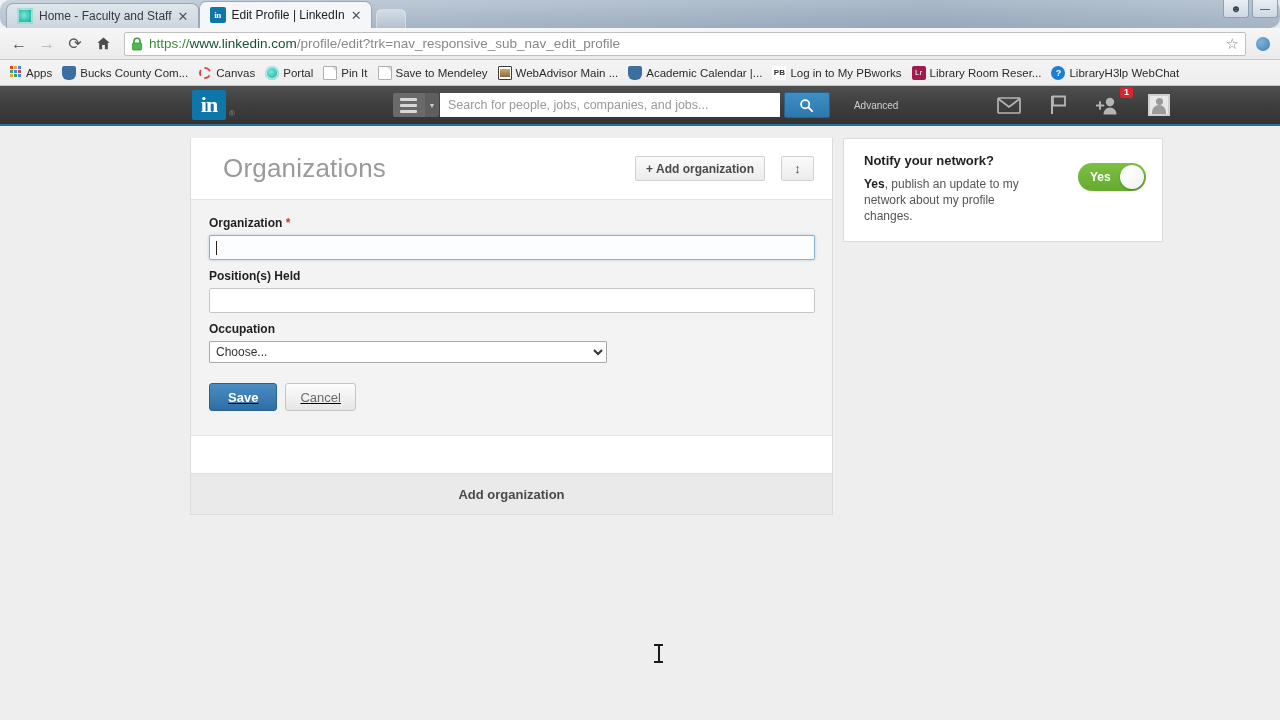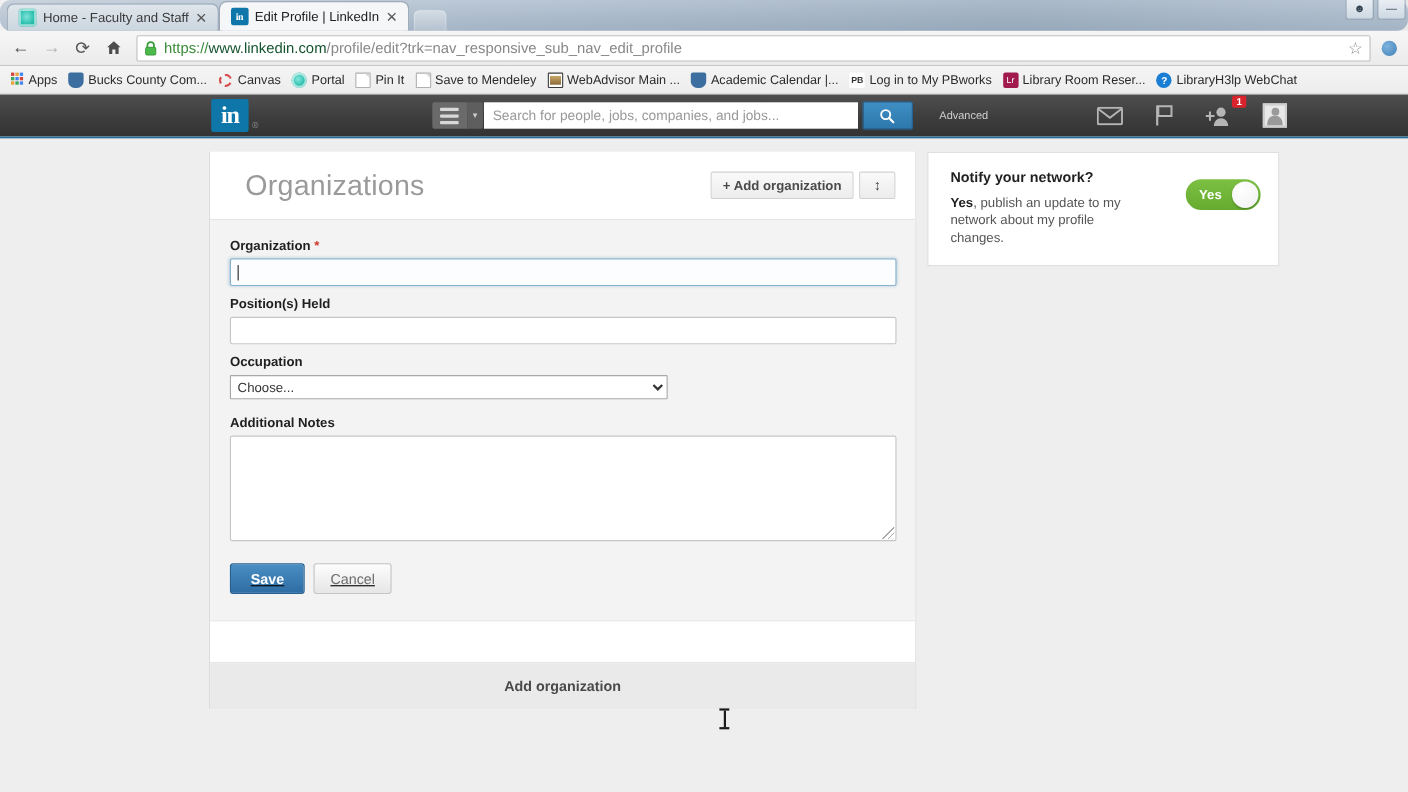--- a/index.html
+++ b/index.html
@@ -262,21 +262,21 @@
     background: #fff;
     border-bottom: 1px solid #e4e4e4;
   }
   .card-title {
     font-size: 26px;
     color: #9a9a9a;
     font-weight: normal;
     flex: 1 1 auto;
     letter-spacing: .2px;
   }
-  .hdr-btns { display:flex; gap: 5px; }
+  .hdr-btns { display:flex; gap: 16px; }
   .btn-grey {
     background: linear-gradient(180deg,#fafafa,#ececec);
     border: 1px solid #d2d2d2;
     border-radius: 2px;
     height: 25px;
     display:flex;align-items:center;justify-content:center;
     font-size: 12px; font-weight: bold; color: #4a4a4a;
     padding: 0 10px;
     white-space: nowrap;
   }
@@ -601,26 +601,20 @@
         </div>
 
         <div class="fieldrow">
           <span class="flabel">Occupation</span>
           <select class="sel sel-occupation">
             <option>Choose...</option>
           </select>
         </div>
 
 
-        <div class="fieldrow" style="margin-top:14px">
-          <span class="flabel">Additional Notes</span>
-          <div class="tarea">
-            <span class="grip"></span>
-          </div>
-        </div>
 
         <div class="actions">
           <div class="btn-primary">Save</div>
           <div class="btn-cancel">Cancel</div>
         </div>
       </div>
 
       <div class="card-spacer"></div>
       <div class="card-footer">Add organization</div>
     </div>

